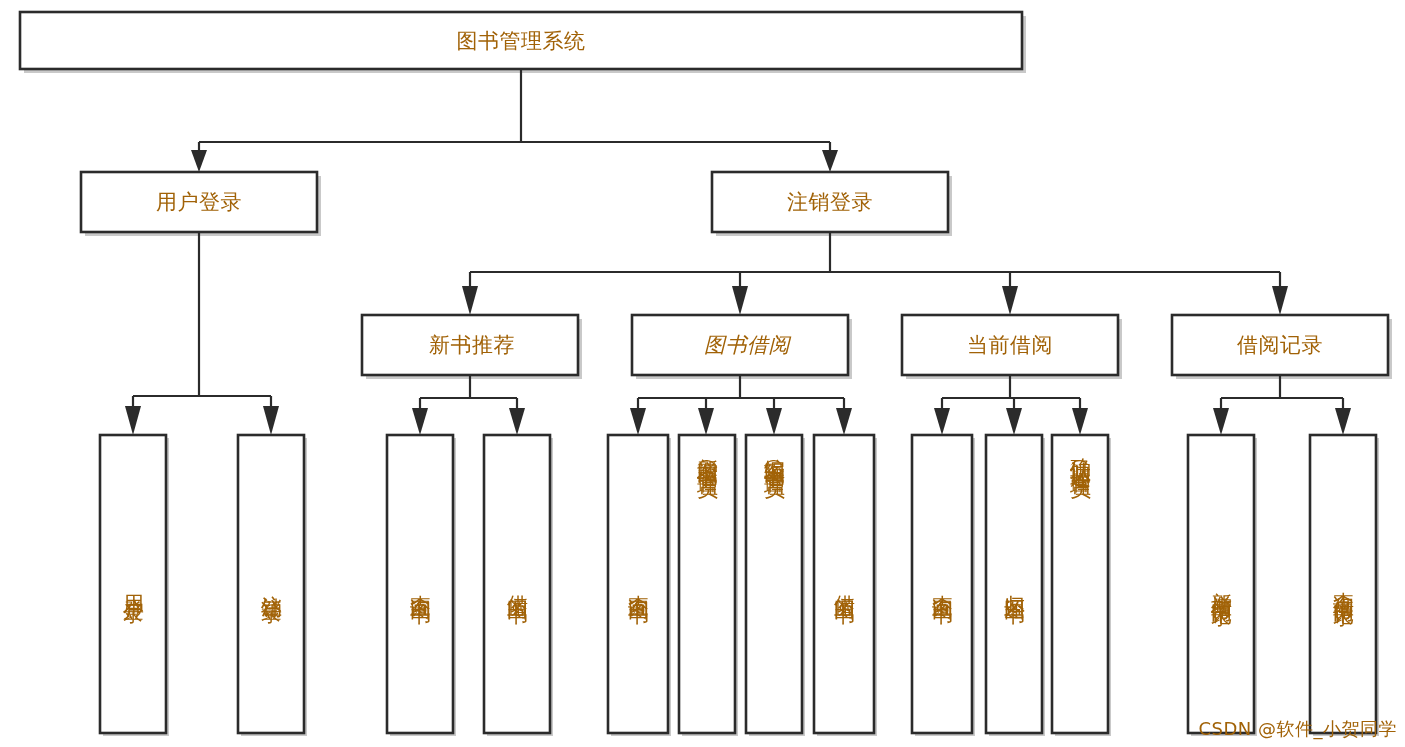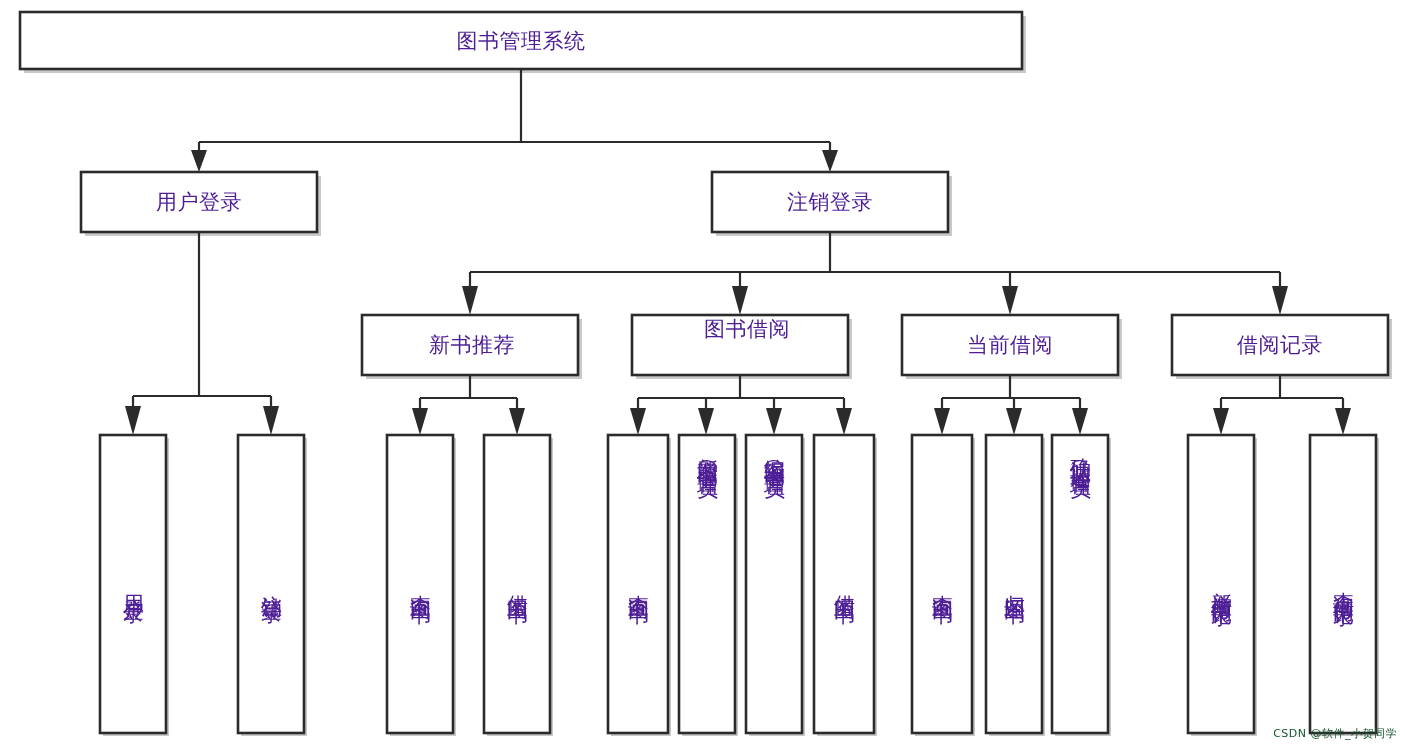--- a/index.html
+++ b/index.html
@@ -45,21 +45,21 @@
   .arrow-head {
     fill: #2b2b2b;
     stroke: none;
   }
   .node-label {
     position: absolute;
     box-sizing: border-box;
     display: flex;
     align-items: center;
     justify-content: center;
-    color: #4c1d95;
+    color: #a16207;
     font-family: "DejaVu Sans", "Liberation Sans", sans-serif;
     pointer-events: none;
     white-space: nowrap;
   }
   .node-label.horizontal {
     font-size: 21px;
     letter-spacing: 0.5px;
   }
   .node-label.vertical {
     writing-mode: vertical-rl;
@@ -72,22 +72,22 @@
     justify-content: flex-start;
     padding-top: 6px;
   }
   .node-label.vertical.mid-aligned {
     justify-content: center;
   }
   .watermark {
     position: absolute;
     right: 8px;
     bottom: 6px;
-    font-size: 11px;
-    color: #14532d;
+    font-size: 18px;
+    color: #a16207;
     font-family: "DejaVu Sans", "Liberation Sans", sans-serif;
     white-space: nowrap;
     letter-spacing: 0.5px;
   }
 </style>
 </head>
 <body>
 
 <div id="diagram-root">
 
@@ -206,21 +206,21 @@
       <rect class="node-box" x="1310" y="435" width="66" height="298"></rect>
     </g>
   </svg>
 
   <div class="node-label horizontal" style="left:20px; top:12px; width:1002px; height:57px;">图书管理系统</div>
 
   <div class="node-label horizontal" style="left:81px; top:172px; width:236px; height:60px;">用户登录</div>
   <div class="node-label horizontal" style="left:712px; top:172px; width:236px; height:60px;">注销登录</div>
 
   <div class="node-label horizontal" style="left:362px; top:315px; width:220px; height:60px;">新书推荐</div>
-  <div class="node-label horizontal" style="left:632px; top:299px; width:230px; height:60px;">图书借阅</div>
+  <div class="node-label horizontal" style="left:632px; top:315px; width:230px; height:60px;font-style:italic;">图书借阅</div>
   <div class="node-label horizontal" style="left:902px; top:315px; width:216px; height:60px;border-radius:20px;">当前借阅</div>
   <div class="node-label horizontal" style="left:1172px; top:315px; width:216px; height:60px;">借阅记录</div>
 
   <div class="node-label vertical mid-aligned" style="left:100px; top:435px; width:66px; height:298px;">用户登录</div>
   <div class="node-label vertical mid-aligned" style="left:238px; top:435px; width:66px; height:298px;">注销登录</div>
   <div class="node-label vertical mid-aligned" style="left:387px; top:435px; width:66px; height:298px;">查询图书</div>
   <div class="node-label vertical mid-aligned" style="left:484px; top:435px; width:66px; height:298px;">借阅图书</div>
   <div class="node-label vertical mid-aligned" style="left:608px; top:435px; width:60px; height:298px;">查询图书</div>
   <div class="node-label vertical top-aligned" style="left:679px; top:435px; width:56px; height:298px;">新增图书（管理员）</div>
   <div class="node-label vertical top-aligned" style="left:746px; top:435px; width:56px; height:298px;">编辑图书（管理员）</div>

